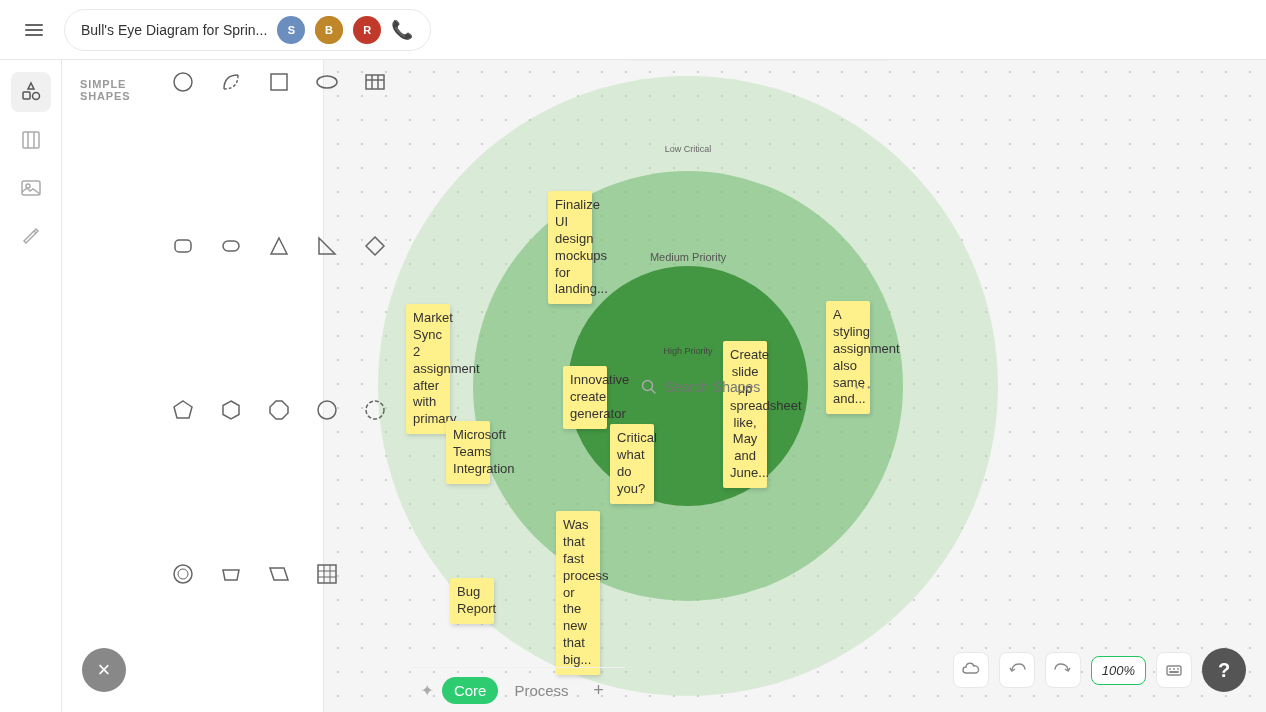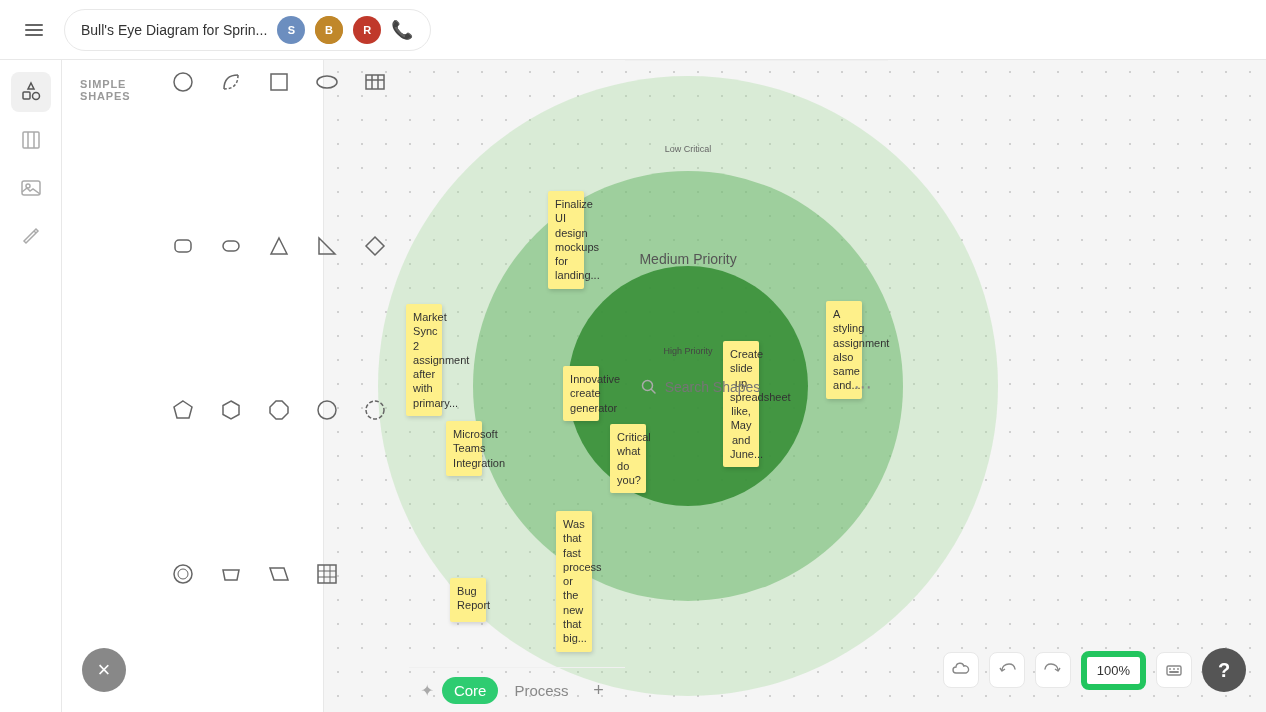--- a/index.html
+++ b/index.html
@@ -92,38 +92,38 @@
       border-top: 1px solid #f0f0f0; gap: 8px;
     }
     .search-bar input {
       flex: 1; border: none; background: none; font-size: 14px; color: #666; outline: none;
     }
     .search-more { color: #888; cursor: pointer; font-size: 18px; }
 
     
     .sticky {
       position: absolute; background: #fef08a; padding: 6px 7px;
-      font-size: 11px; color: #333; line-height: 1.3;
-      width: 36px; min-height: 44px; box-shadow: 1px 2px 4px rgba(0,0,0,0.15);
+      font-size: 13px; color: #333; line-height: 1.3;
+      width: 44px; min-height: 44px; box-shadow: 1px 2px 4px rgba(0,0,0,0.15);
       border-radius: 2px;
     }
 
     
     .bottom-controls {
       position: absolute; bottom: 20px; right: 20px;
       display: flex; align-items: center; gap: 10px; z-index: 100;
     }
     .ctrl-btn {
       width: 36px; height: 36px; background: #fff; border-radius: 8px;
       border: 1px solid #e8e8e8; display: flex; align-items: center; justify-content: center;
       cursor: pointer; color: #888; font-size: 16px;
     }
     .zoom-label {
-      background: #fff; border: 6px solid #22c55e; border-radius: 8px;
-      padding: 6px 10px; font-size: 13px; color: #333; font-weight: 500;
+      background: #fff; border: 1px solid #22c55e; border-radius: 8px;
+      padding: 6px 10px; font-size: 13px; color: #333; font-weight: 500; font-style: italic;
     }
     .help-btn {
       width: 44px; height: 44px; background: #555; border-radius: 50%;
       display: flex; align-items: center; justify-content: center;
       color: #fff; font-size: 20px; font-weight: bold; cursor: pointer;
     }
 
     
     .close-fab {
       position: absolute; bottom: 20px; left: 82px;
@@ -323,21 +323,21 @@
   <div style="position:absolute; top:50%; left:52%; transform:translate(-50%,-50%);">
     <div style="position:relative; width:620px; height:620px;">
 
       <div style="position:absolute; top:50%; left:50%; transform:translate(-50%,-50%); width:620px; height:620px; border-radius:50%; background:rgba(167,219,157,0.35);"></div>
 
       <div style="position:absolute; top:50%; left:50%; transform:translate(-50%,-50%); width:430px; height:430px; border-radius:50%; background:rgba(100,180,100,0.5);"></div>
 
       <div style="position:absolute; top:50%; left:50%; transform:translate(-50%,-50%); width:240px; height:240px; border-radius:50%; background:rgba(50,140,50,0.85);"></div>
 
       <div style="position:absolute; top:68px; left:50%; transform:translateX(-50%); font-size:9px; color:#666; white-space:nowrap;">Low Critical</div>
-      <div style="position:absolute; top:175px; left:50%; transform:translateX(-50%); font-size:14px; color:#555; white-space:nowrap;">Medium Priority</div>
+      <div style="position:absolute; top:175px; left:50%; transform:translateX(-50%); font-size:11px; color:#555; white-space:nowrap;">Medium Priority</div>
       <div style="position:absolute; top:270px; left:50%; transform:translateX(-50%); font-size:9px; color:#444; white-space:nowrap;">High Priority</div>
 
       <div class="sticky" style="top:115px; left:170px;">Finalize UI design mockups for landing...</div>
       <div class="sticky" style="top:228px; left:28px;">Market Sync 2 assignment after with primary...</div>
       <div class="sticky" style="top:225px; left:448px;">A styling assignment also same and...</div>
       <div class="sticky" style="top:290px; left:185px;">Innovative create generator</div>
       <div class="sticky" style="top:265px; left:345px;text-align:center;">Create slide up spreadsheet like, May and June...</div>
       <div class="sticky" style="top:345px; left:68px;">Microsoft Teams Integration</div>
       <div class="sticky" style="top:348px; left:232px;">Critical what do you?</div>
       <div class="sticky" style="top:435px; left:178px;">Was that fast process or the new that big...</div>

